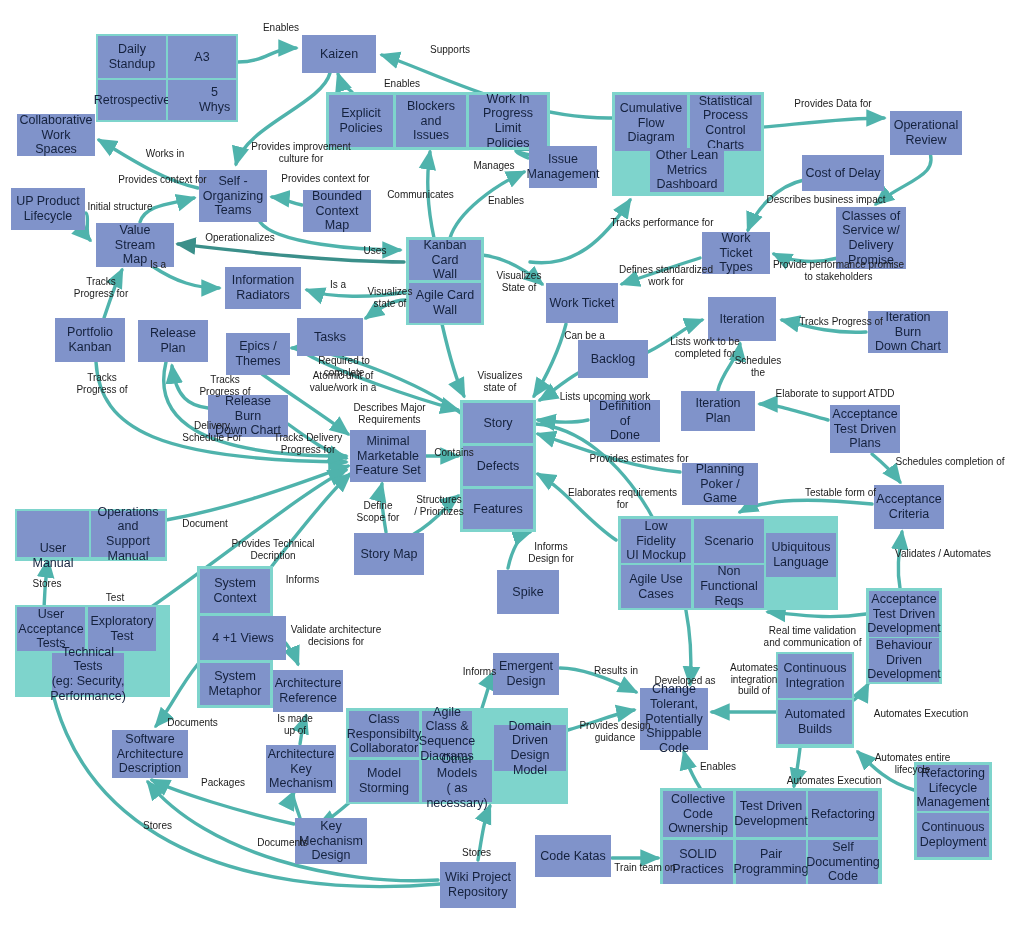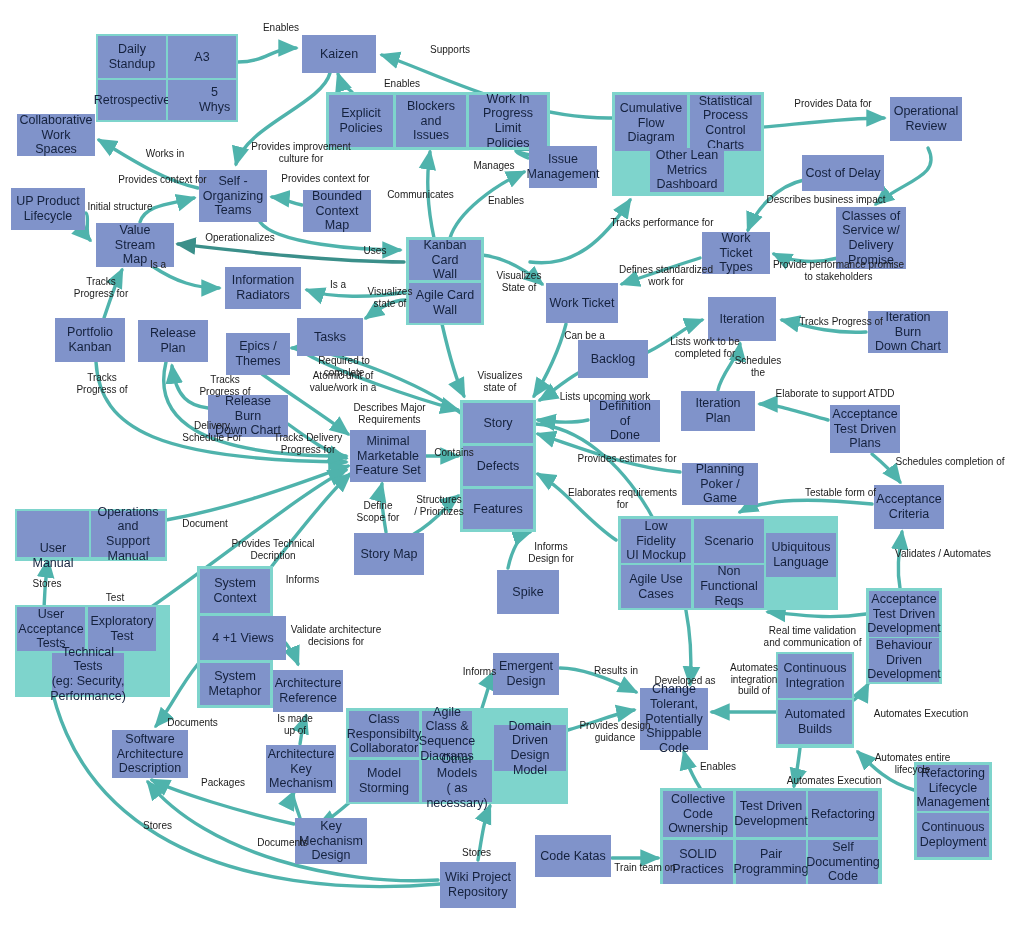--- a/index.html
+++ b/index.html
@@ -257,21 +257,21 @@
         <span style="white-space: pre-line;">Statistical
 Process
 Control
 Charts</span>
       </div>
       <div class="node" style="left: 650px; top: 148px; width: 74px; height: 44px;">
         <span style="white-space: pre-line;">Other Lean
 Metrics
 Dashboard</span>
       </div>
-      <div class="node" style="left: 890px; top: 97px; width: 72px; height: 44px;">
+      <div class="node" style="left: 890px; top: 111px; width: 72px; height: 44px;">
         <span style="white-space: pre-line;">Operational
 Review</span>
       </div>
       <div class="node" style="left: 802px; top: 155px; width: 82px; height: 36px;">
         <span style="white-space: pre-line;">Cost of Delay</span>
       </div>
       <div class="node" style="left: 199px; top: 170px; width: 68px; height: 52px;">
         <span style="white-space: pre-line;">Self -
 Organizing
 Teams</span>
@@ -602,21 +602,21 @@
       <div class="elabel" style="left: 465px; top: 370px; width: 70px;">Visualizes
 state of</div>
       <div class="elabel" style="left: 337px; top: 402px; width: 105px;">Describes Major
 Requirements</div>
       <div class="elabel" style="left: 258px; top: 432px; width: 100px;">Tracks Delivery
 Progress for</div>
       <div class="elabel" style="left: 167px; top: 420px; width: 90px;">Delivery
 Schedule For</div>
       <div class="elabel" style="left: 880px; top: 456px; width: 140px;">Schedules completion of</div>
       <div class="elabel" style="left: 424px; top: 447px; width: 60px;">Contains</div>
-      <div class="elabel" style="left: 562px; top: 453px; width: 130px; text-align: center;">Provides estimates for</div>
+      <div class="elabel" style="left: 574px; top: 453px; width: 130px; text-align: center;">Provides estimates for</div>
       <div class="elabel" style="left: 788px; top: 487px; width: 105px;">Testable form of</div>
       <div class="elabel" style="left: 550px; top: 487px; width: 145px;">Elaborates requirements
 for</div>
       <div class="elabel" style="left: 399px; top: 494px; width: 80px;">Structures
 / Prioritizes</div>
       <div class="elabel" style="left: 170px; top: 518px; width: 70px;">Document</div>
       <div class="elabel" style="left: 343px; top: 500px; width: 70px;">Define
 Scope for</div>
       <div class="elabel" style="left: 213px; top: 538px; width: 120px;">Provides Technical
 Decription</div>

